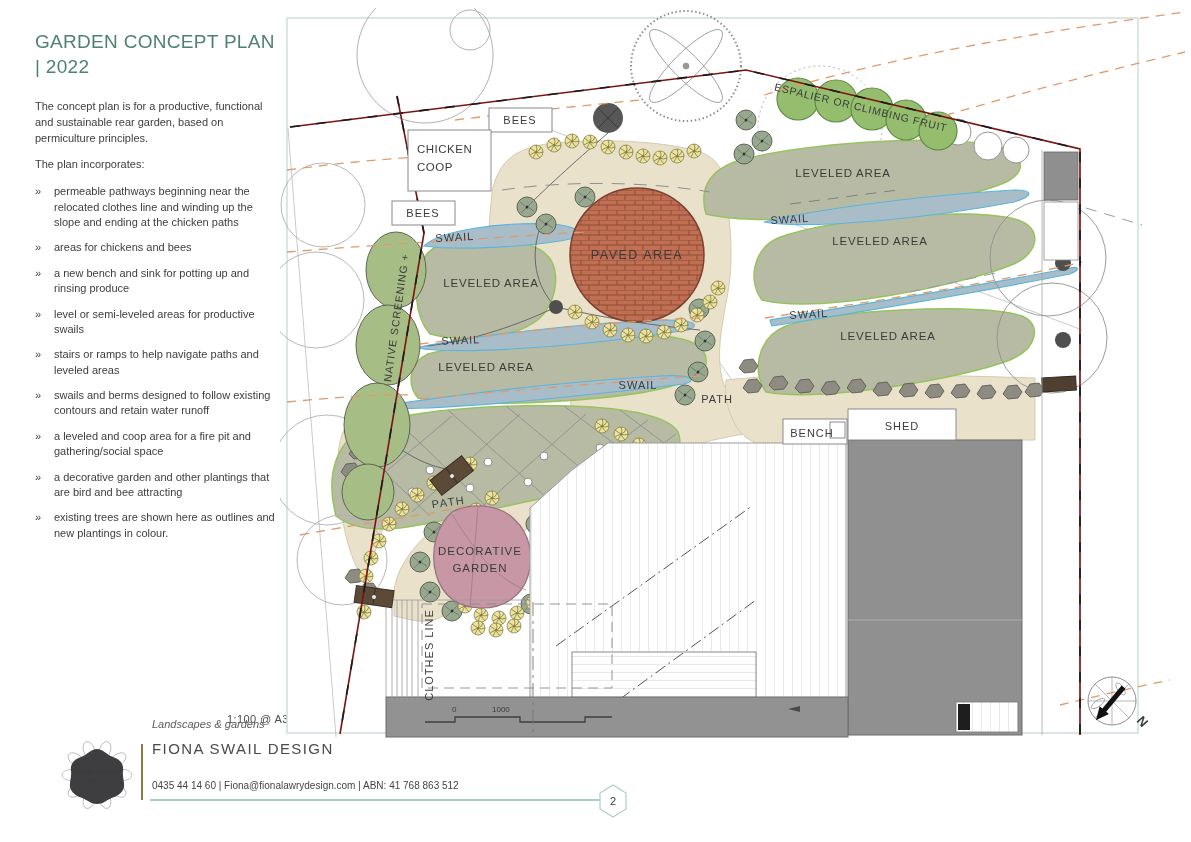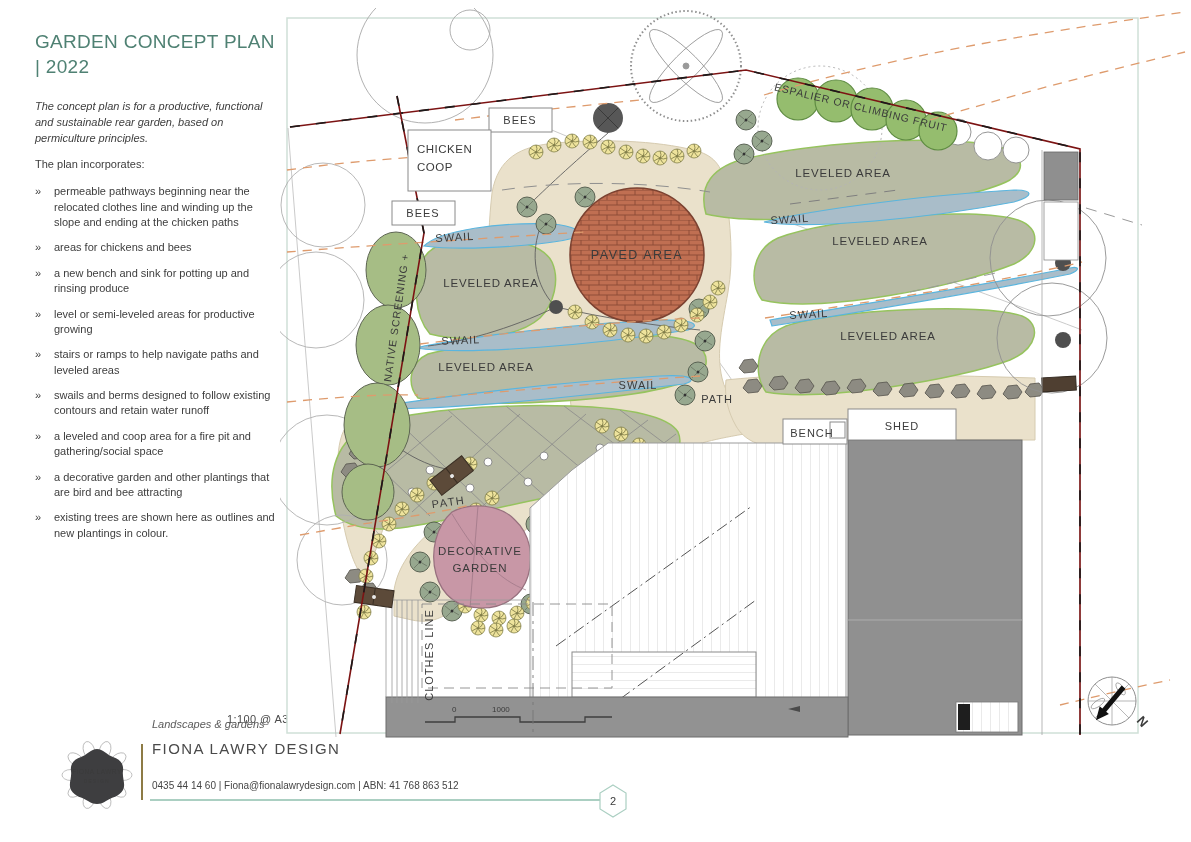--- a/index.html
+++ b/index.html
@@ -1,21 +1,21 @@
 <!DOCTYPE html>
 <html><head>
 <meta charset="utf-8">
 <style>
   html,body{margin:0;padding:0;background:#fff;}
   .page{position:relative;width:1191px;height:842px;background:#fff;overflow:hidden;
         font-family:"Liberation Sans",sans-serif;color:#3d3d3d;}
   
   .sidebar{position:absolute;left:35px;top:30px;width:240px;}
   .title{margin:0;font-size:19px;font-weight:normal;color:#4f8173;letter-spacing:.3px;line-height:1.3;}
-  .intro{margin-top:20px;font-size:11px;line-height:1.45;font-style:italic;}
+  .intro{margin-top:20px;font-size:11px;line-height:1.45;}
   .incorp{margin-top:3px;font-size:11px;}
   .bullets{margin:14px 0 0 0;padding:0;list-style:none;}
   .bullets li{display:flex;gap:9px;margin-bottom:10px;font-size:11px;line-height:1.4;}
   .bullets .bm{flex:0 0 10px;color:#3d3d3d;}
   .scale-note{position:absolute;left:227px;top:713px;font-size:11px;color:#4a4a4a;letter-spacing:.4px;}
   
   .plan-svg{position:absolute;left:280px;top:8px;}
   svg text{font-family:"Liberation Sans",sans-serif;fill:#3b3b3b;}
   
   .logo{position:absolute;left:56px;top:734px;}
@@ -43,21 +43,21 @@
       <li>
           <span class="bm">»</span>
           <span>areas for chickens and bees</span>
         </li>
       <li>
           <span class="bm">»</span>
           <span>a new bench and sink for potting up and rinsing produce</span>
         </li>
       <li>
           <span class="bm">»</span>
-          <span>level or semi-leveled areas for productive growing</span>
+          <span>level or semi-leveled areas for productive swails</span>
         </li>
       <li>
           <span class="bm">»</span>
           <span>stairs or ramps to help navigate paths and leveled areas</span>
         </li>
       <li>
           <span class="bm">»</span>
           <span>swails and berms designed to follow existing contours and retain water runoff</span>
         </li>
       <li>
@@ -446,21 +446,21 @@
       <ellipse cx="20" cy="25.7" rx="5.5" ry="9" transform="rotate(306 20 25.7)"></ellipse>
       <ellipse cx="33" cy="16.3" rx="5.5" ry="9" transform="rotate(342 33 16.3)"></ellipse>
       <ellipse cx="49" cy="16.3" rx="5.5" ry="9" transform="rotate(18 49 16.3)"></ellipse>
       <ellipse cx="62" cy="25.7" rx="5.5" ry="9" transform="rotate(54 62 25.7)"></ellipse>
     </g>
     <path d="M41,15 C47,15 51,21 57,23 C64,25 68,30 67,37 C66,44 70,50 67,56 C63,63 56,63 50,67 C45,71 37,71 32,67 C26,63 19,63 15,56 C12,50 16,44 15,37 C14,30 18,25 25,23 C31,21 35,15 41,15 Z" fill="#3e3e40"></path>
     <text x="41" y="40" text-anchor="middle" font-size="6.5" letter-spacing="0.5" fill="#ffffff">FIONA LAWRY</text>
     <text x="41" y="49" text-anchor="middle" font-size="4.5" letter-spacing="1.5" fill="#cfcfcf">DESIGN</text>
   </svg>
   <div class="divider"></div>
-  <div class="company">FIONA LAWRY DESIGN</div>
+  <div class="company">FIONA SWAIL DESIGN</div>
   <div class="tagline">Landscapes &amp; gardens</div>
   <div class="contact">0435 44 14 60 | Fiona@fionalawrydesign.com | ABN: 41 768 863 512</div>
   <div class="rule"></div>
   <svg class="hexbadge" width="30" height="34" viewBox="0 0 30 34">
     <polygon points="15,1 28,9 28,25 15,33 2,25 2,9" fill="#ffffff" stroke="#abcfc2" stroke-width="1.2"></polygon>
     <text x="15" y="21" text-anchor="middle" font-size="11" fill="#7fa79a">2</text>
   </svg>
 
 </div>
 

